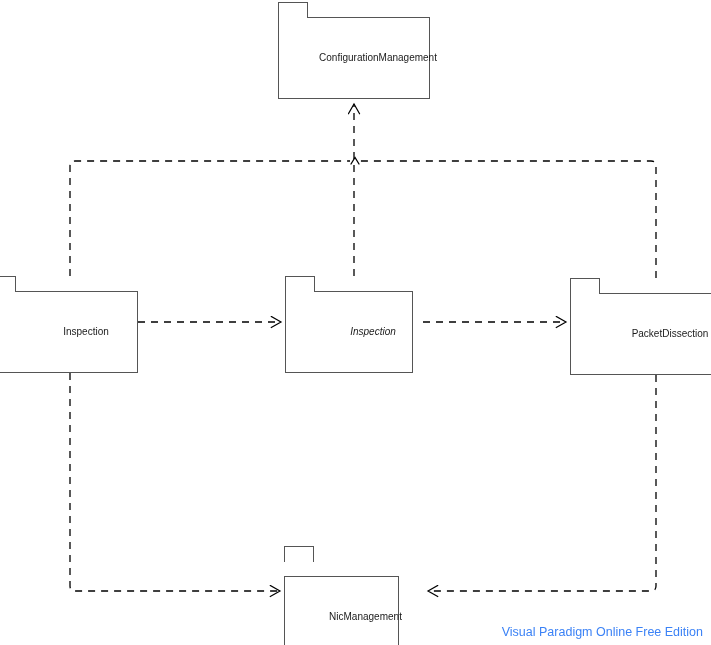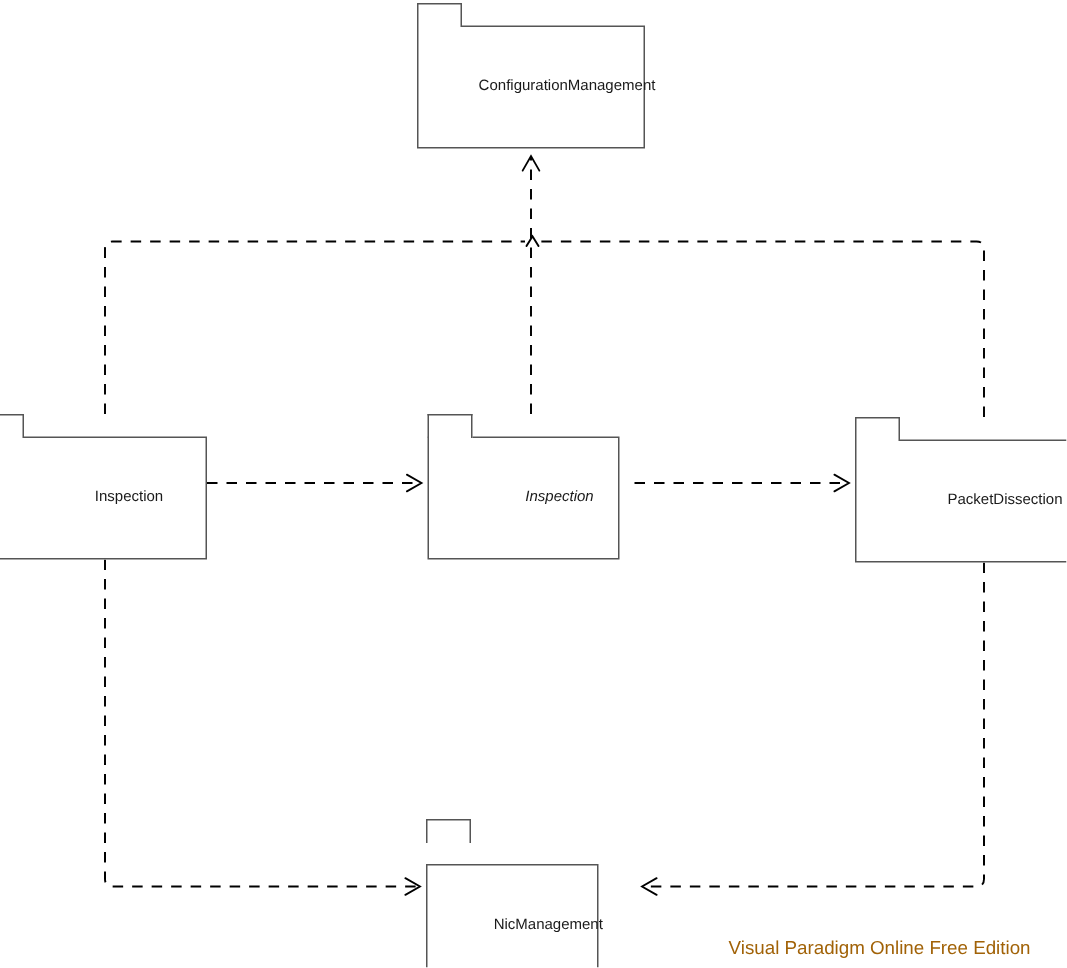--- a/index.html
+++ b/index.html
@@ -56,25 +56,25 @@
     font-size: 10px;
     color: #1a1a1a;
     text-align: center;
     line-height: 1.2;
     white-space: nowrap;
     user-select: none;
     margin-left: 48px;
   }
   #watermark {
     position: absolute;
-    right: 24px;
+    right: 8px;
     bottom: 6px;
     font-family: "Liberation Sans", sans-serif;
     font-size: 12.5px;
-    color: #a16207;
+    color: #3b82f6;
     white-space: nowrap;
     user-select: none;
   }
 </style>
 </head>
 <body>
 
 <div id="canvas">
 
   <svg id="edges" viewBox="0 0 711 645" width="711" height="645">

